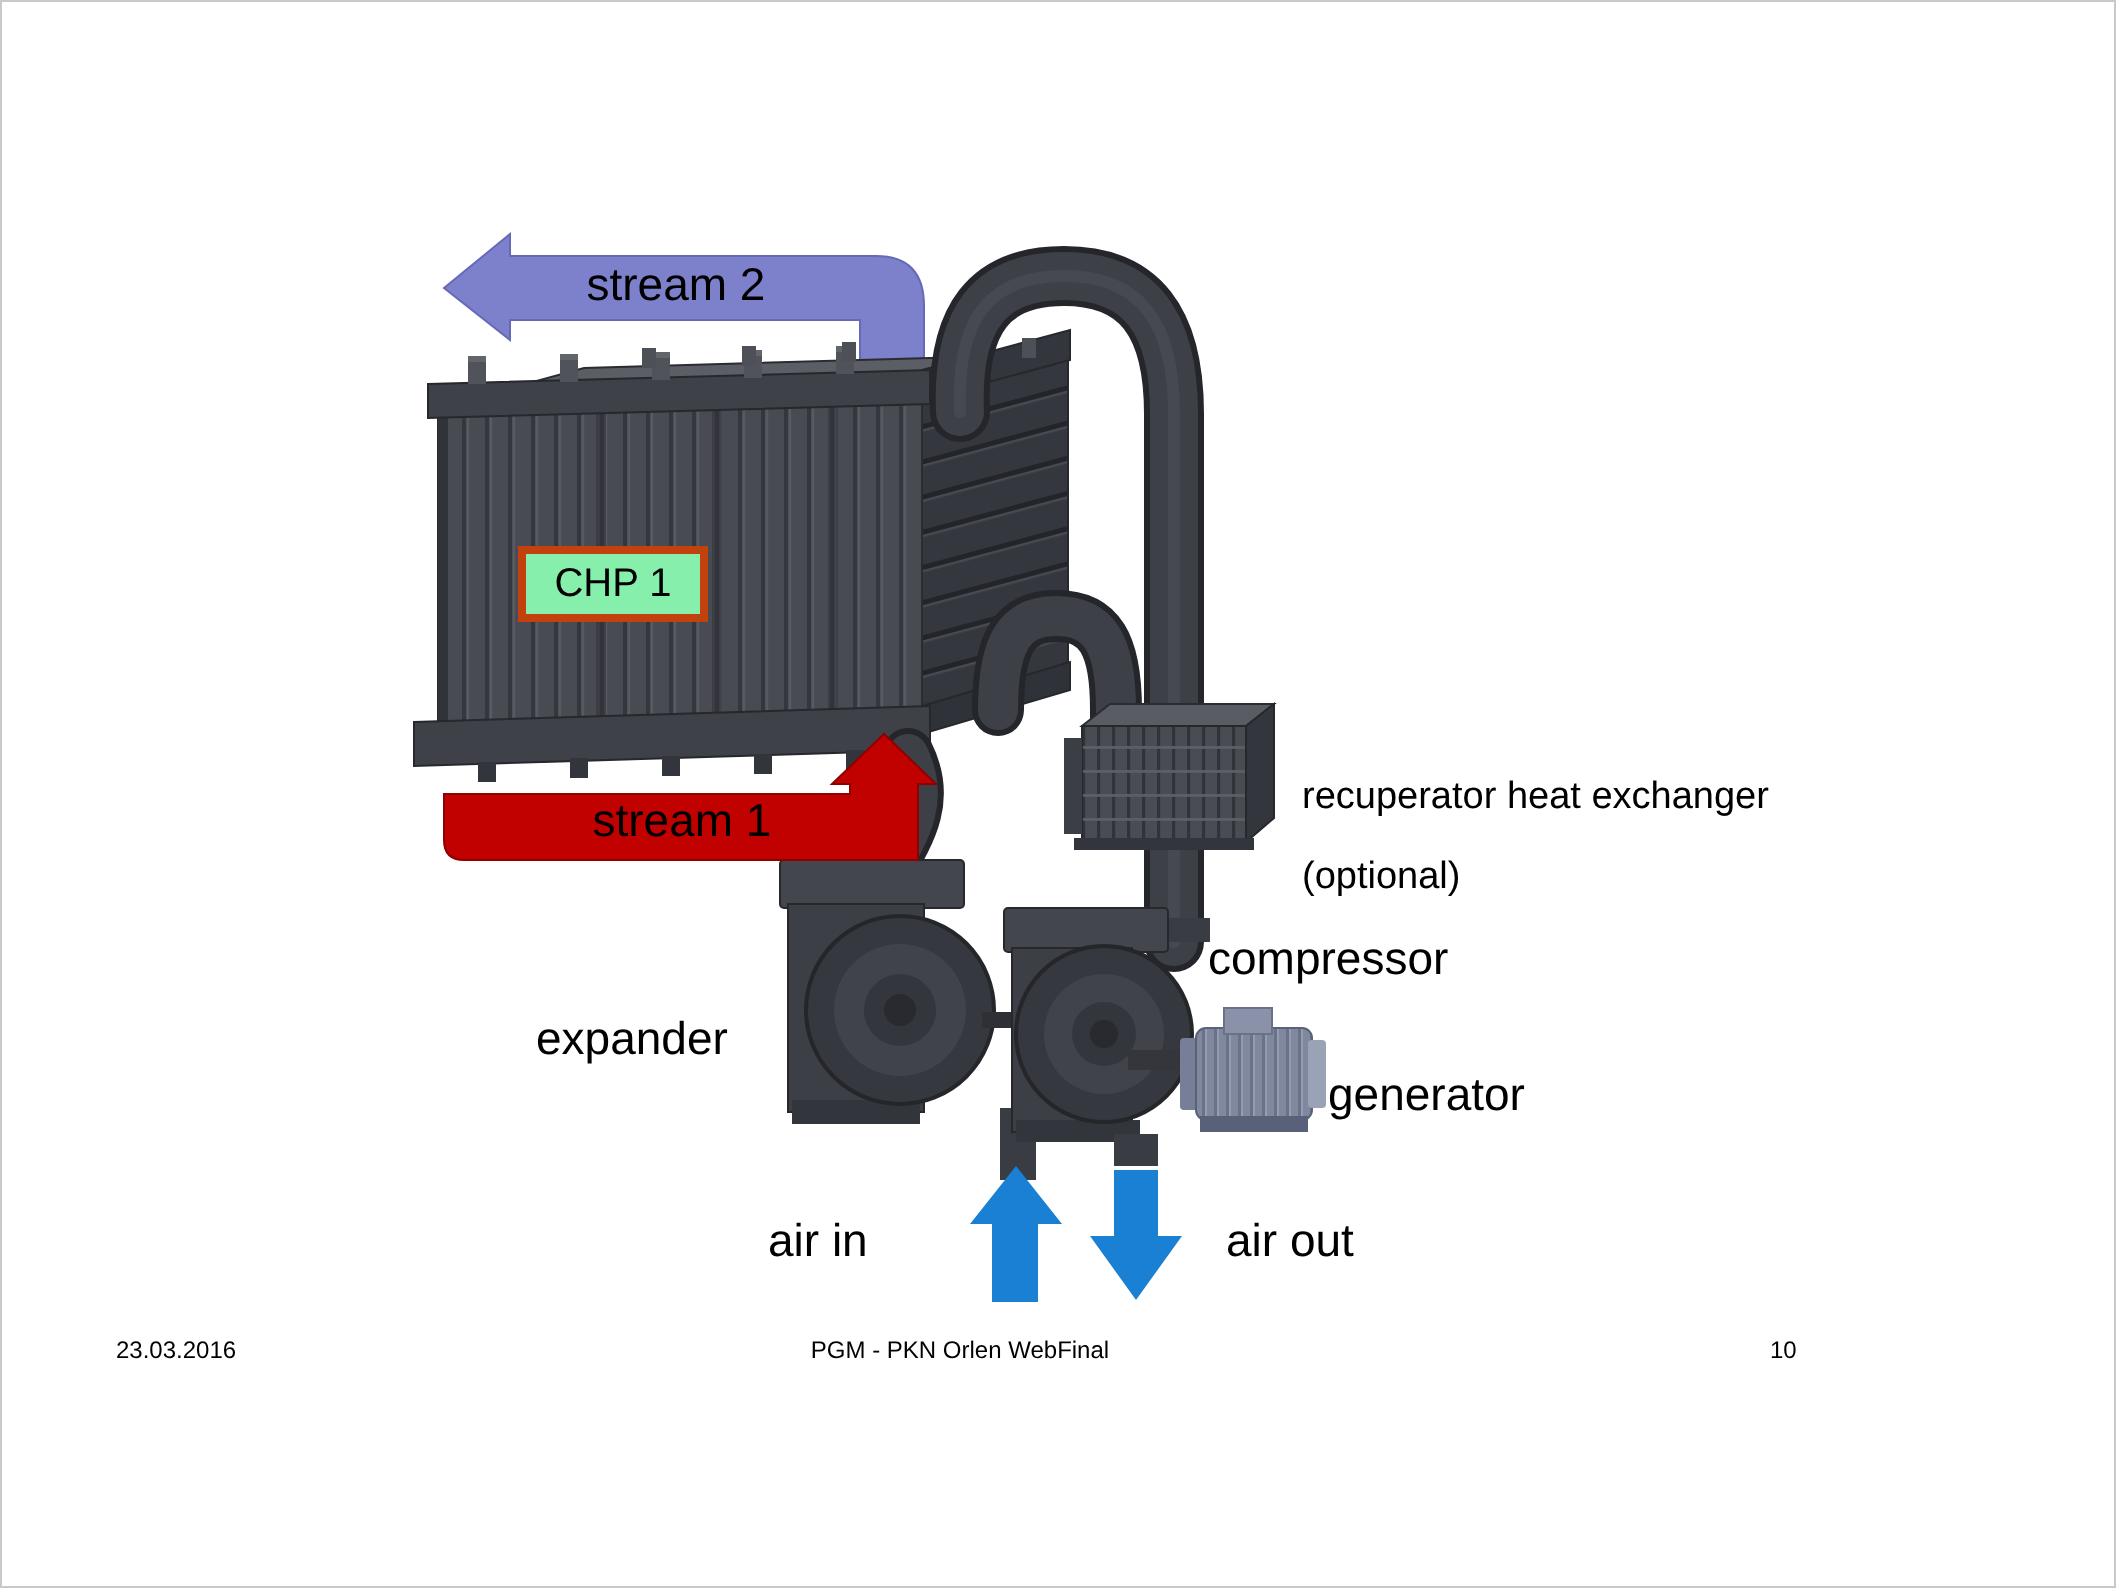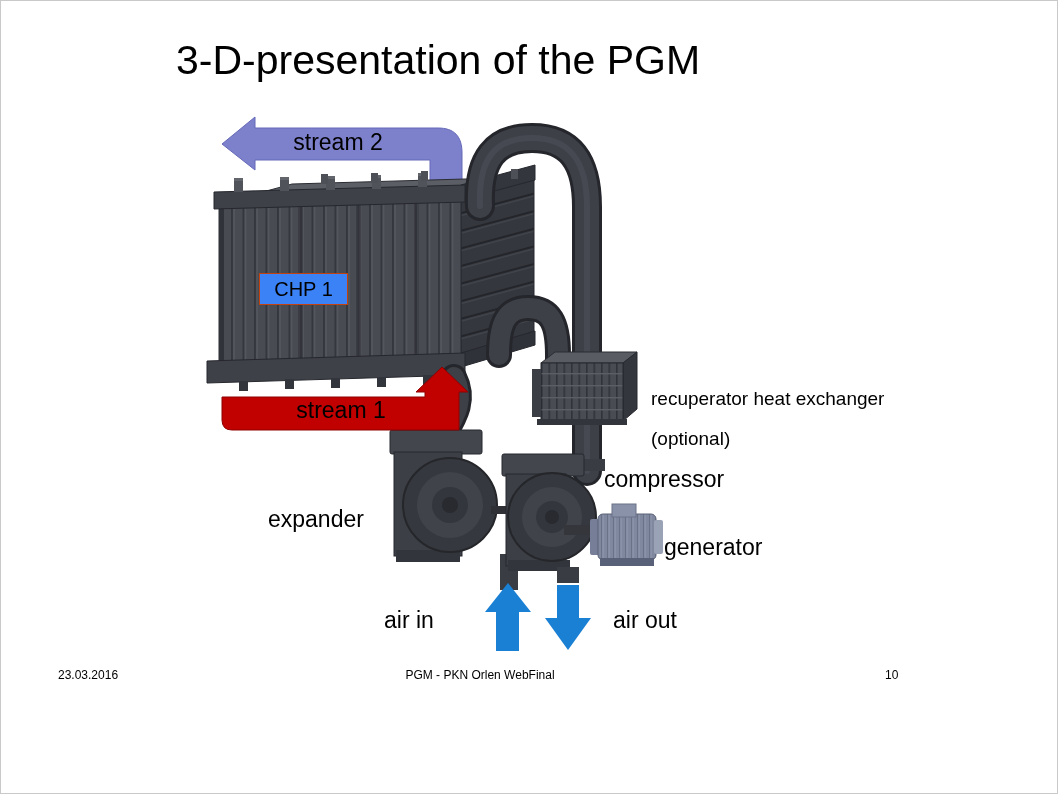--- a/index.html
+++ b/index.html
@@ -18,38 +18,37 @@
     white-space:nowrap;
   }
   svg.illustration{position:absolute;left:0;top:0;}
   .lbl{
     position:absolute;font-size:23px;color:#000;line-height:26px;
     white-space:nowrap;
   }
   .lbl.center{text-align:center;}
   .chp-box{
     position:absolute;left:258px;top:272px;width:87px;height:30px;
-    background:#3b82f6;border:1px solid #c2410c;
+    background:#86efac;border:4px solid #c2410c;
     font-size:20px;line-height:30px;text-align:center;color:#000;
   }
   .recup-lbl{
     position:absolute;left:650px;top:378px;width:240px;
     font-size:19px;line-height:40px;color:#000;white-space:normal;
   }
   .footer-item{position:absolute;font-size:12px;color:#000;line-height:20px;}
   .footer-date{left:57px;top:664px;}
   .footer-doc{left:279px;top:664px;width:400px;text-align:center;}
   .footer-page{left:884px;top:664px;}
 </style>
 </head>
 <body>
 
 <div class="slide">
 
-  <div class="title">3-D-presentation of the PGM</div>
 
   <svg class="illustration" width="1058" height="794" viewBox="0 0 1058 794">
     <defs>
       <pattern id="finsV" width="11.5" height="12" patternUnits="userSpaceOnUse">
         <rect width="11.5" height="12" fill="#494b53"></rect>
         <rect width="2.2" height="12" fill="#35373e"></rect>
         <rect x="2.2" width="1.4" height="12" fill="#585a62"></rect>
       </pattern>
       <pattern id="slats" width="10" height="17" patternUnits="userSpaceOnUse" patternTransform="rotate(-15)">
         <rect width="10" height="17" fill="#35373e"></rect>

